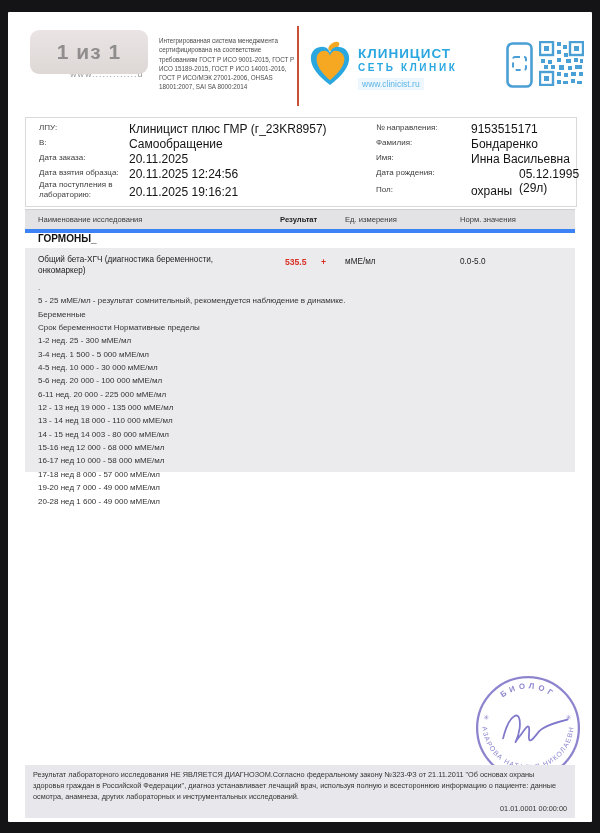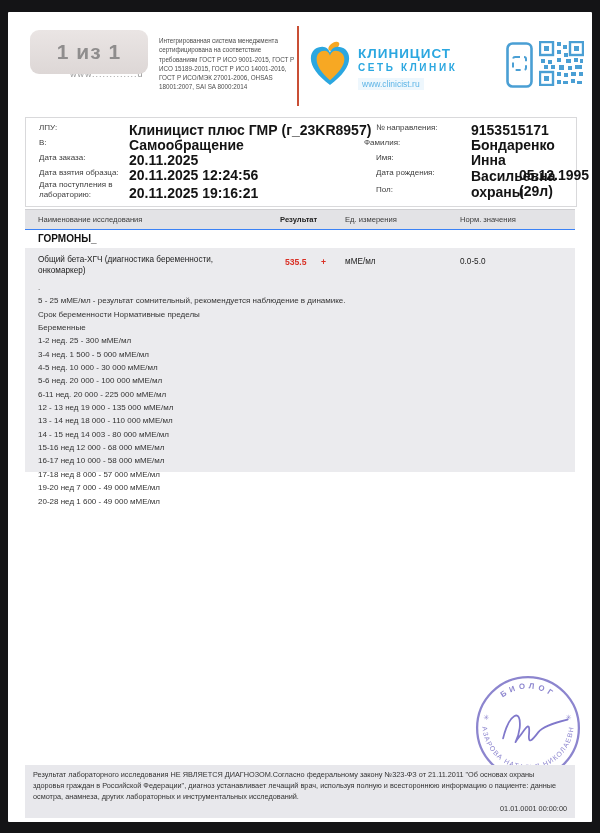--- a/index.html
+++ b/index.html
@@ -41,25 +41,25 @@
   .logo-url{font-size:8.5px;color:#5fb5e6;margin-top:3px;background:#eef7fd;padding:1px 4px;display:inline-block;}
   .phone-icon-box{position:absolute;left:498px;top:30px;}
   .qr-icon-box{position:absolute;left:531px;top:29px;}
   
   .info-box{
     position:absolute;left:17px;top:105px;width:550px;height:88px;
     border:1px solid #d9d9db;background:#fff;
   }
   .irow{position:relative;}
   .il,.ir{position:absolute;font-size:8px;color:#3c3c3c;}
-  .iv{position:absolute;font-size:14px;font-weight:bold;color:#141414;}
+  .iv{position:absolute;font-size:12px;font-weight:normal;color:#141414;}
   
   .thead{
     position:absolute;left:17px;top:197px;width:550px;height:19px;
-    background:#e3e3e6;border-top:1px solid #cfcfd2;border-bottom:1px solid #3b82f6;
+    background:#e3e3e6;border-top:1px solid #cfcfd2;border-bottom:4px solid #3b82f6;
   }
   .thead span{position:absolute;top:5px;font-size:7.6px;color:#3a3a3a;}
   .col-name{left:13px;}
   .col-result{left:255px;font-weight:bold;color:#222 !important;}
   .col-unit{left:320px;}
   .col-norm{left:435px;}
   .section-row{
     position:absolute;left:17px;top:220px;width:550px;height:15px;
     font-size:10px;font-weight:bold;color:#111;
   }
@@ -164,21 +164,21 @@
   <div class="info-box">
     <div class="irow" style="height:15px;">
       <span class="il" style="left:13px;top:5px;">ЛПУ:</span>
       <span class="iv" style="left:103px;top:4px;">Клиницист плюс ГМР (г_23KR8957)</span>
       <span class="ir" style="left:350px;top:5px;">№ направления:</span>
       <span class="iv" style="left:445px;top:4px;">9153515171</span>
     </div>
     <div class="irow" style="height:15px;">
       <span class="il" style="left:13px;top:5px;">В:</span>
       <span class="iv" style="left:103px;top:4px;">Самообращение</span>
-      <span class="ir" style="left:338px;top:5px;text-align:right;">Фамилия:</span>
+      <span class="ir" style="left:350px;top:5px;text-align:right;">Фамилия:</span>
       <span class="iv" style="left:445px;top:4px;">Бондаренко</span>
     </div>
     <div class="irow" style="height:15px;">
       <span class="il" style="left:13px;top:5px;">Дата заказа:</span>
       <span class="iv" style="left:103px;top:4px;">20.11.2025</span>
       <span class="ir" style="left:350px;top:5px;">Имя:</span>
       <span class="iv" style="left:445px;top:4px;">Инна Васильевна</span>
     </div>
     <div class="irow" style="height:15px;">
       <span class="il" style="left:13px;top:5px;">Дата взятия образца:</span>
@@ -207,22 +207,22 @@
 
   <div class="result-block">
     <div class="r-name">Общий бета-ХГЧ (диагностика беременности, онкомаркер)</div>
     <div class="r-val">535.5</div>
     <div class="r-flag">+</div>
     <div class="r-unit">мМЕ/мл</div>
     <div class="r-norm">0.0-5.0</div>
     <div class="comments">
       <div>.</div>
       <div>5 - 25 мМЕ/мл - результат сомнительный, рекомендуется наблюдение в динамике.</div>
+      <div>Беременные</div>
       <div>Срок беременности Нормативные пределы</div>
-      <div>Беременные</div>
       <div>1-2 нед. 25 - 300 мМЕ/мл</div>
       <div>3-4 нед. 1 500 - 5 000 мМЕ/мл</div>
       <div>4-5 нед. 10 000 - 30 000 мМЕ/мл</div>
       <div>5-6 нед. 20 000 - 100 000 мМЕ/мл</div>
       <div>6-11 нед. 20 000 - 225 000 мМЕ/мл</div>
       <div>12 - 13 нед 19 000 - 135 000 мМЕ/мл</div>
       <div>13 - 14 нед 18 000 - 110 000 мМЕ/мл</div>
       <div>14 - 15 нед 14 003 - 80 000 мМЕ/мл</div>
       <div>15-16 нед 12 000 - 68 000 мМЕ/мл</div>
       <div>16-17 нед 10 000 - 58 000 мМЕ/мл</div>

